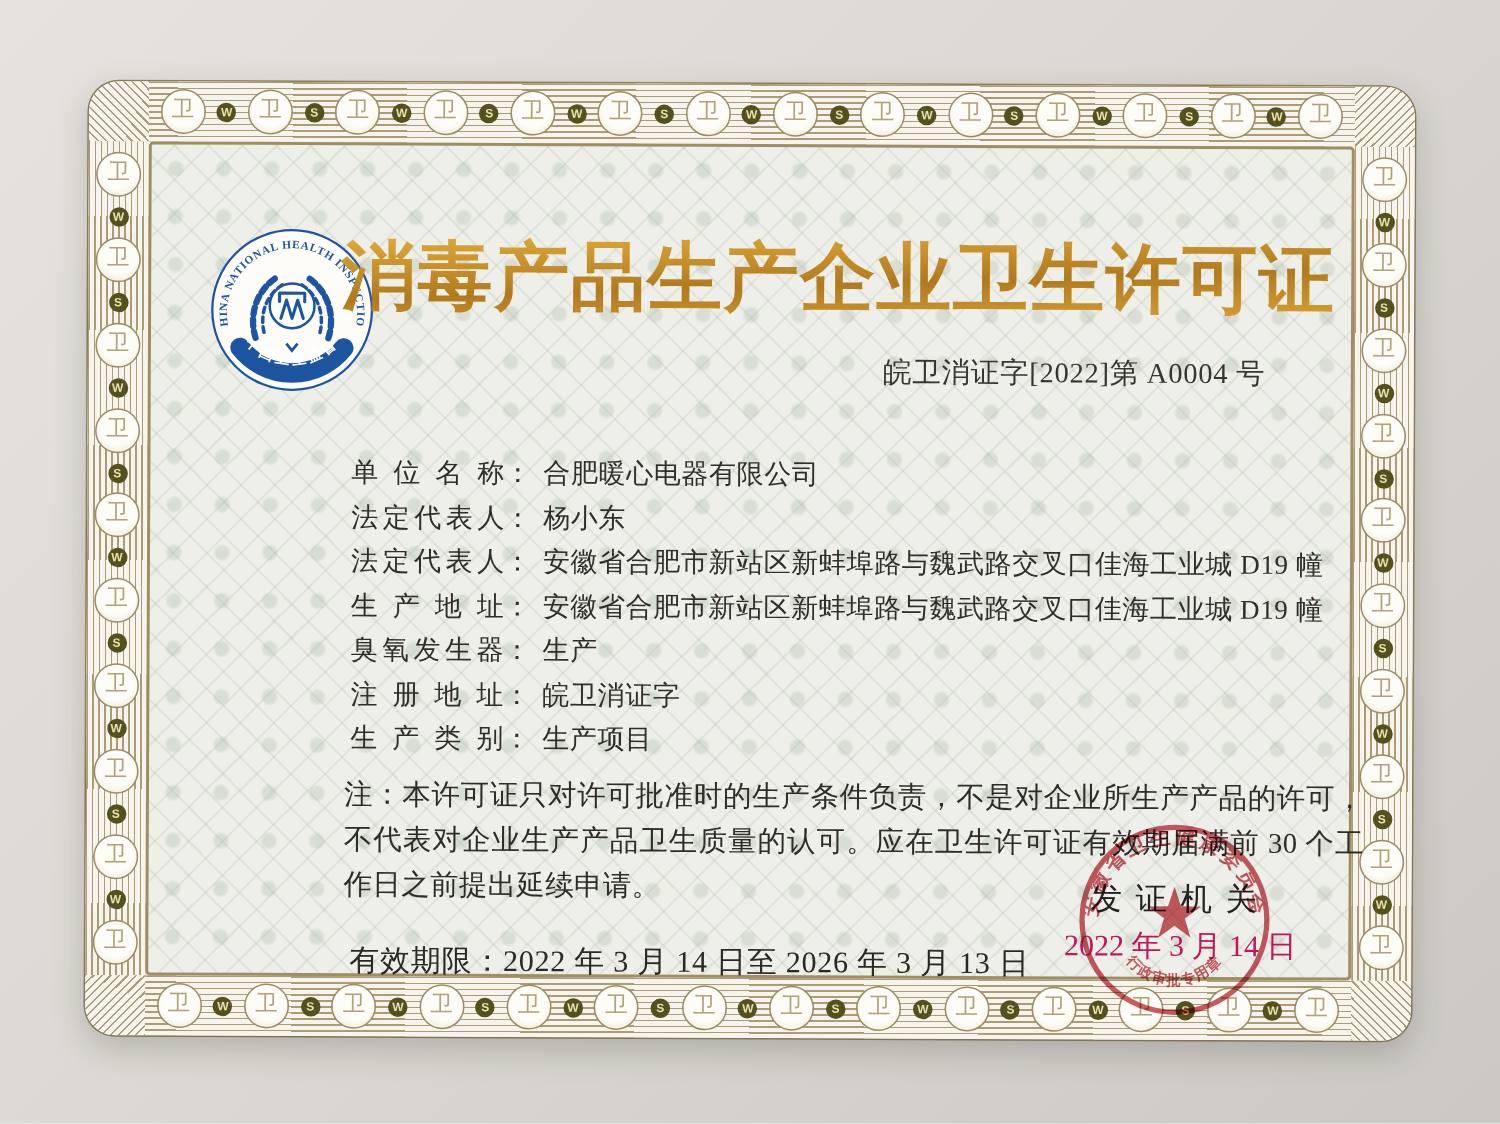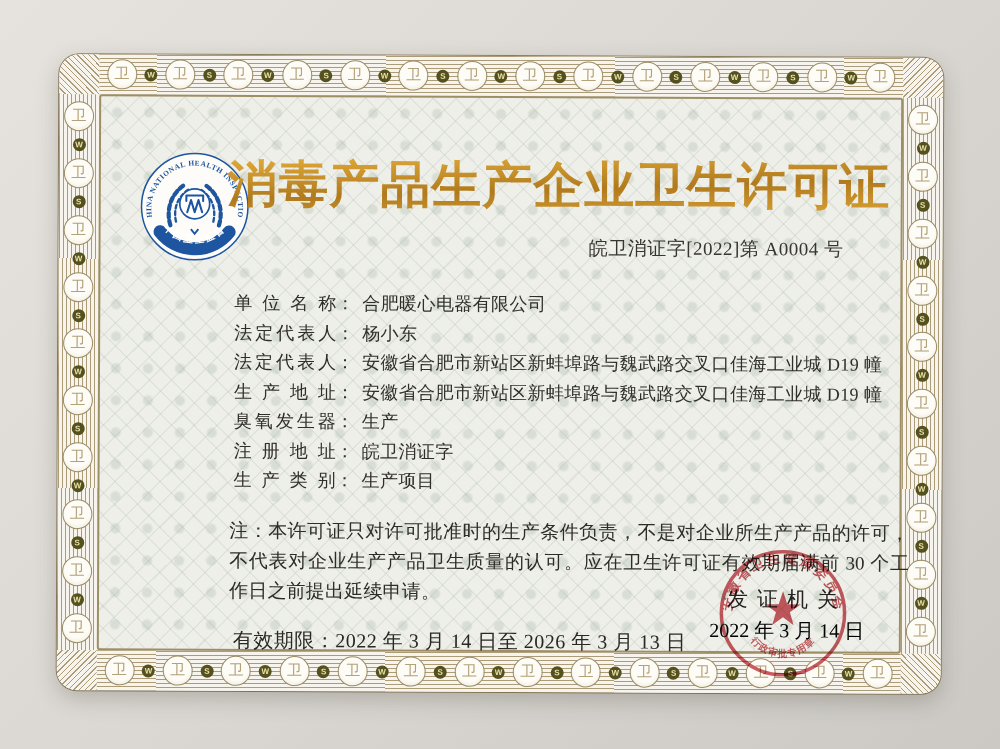--- a/index.html
+++ b/index.html
@@ -54,34 +54,34 @@
     font-family:"Liberation Sans",sans-serif;font-weight:900;font-size:50px;letter-spacing:1px;
     background:linear-gradient(178deg,#e3ab3a 8%,#b07a1d 54%,#d79f33 90%);
     -webkit-background-clip:text;background-clip:text;color:transparent;white-space:nowrap;
   }
   .cert-no{
     position:absolute;left:385px;top:179px;width:400px;text-align:right;
     font-size:19px;color:#37352f;letter-spacing:.5px;white-space:nowrap;
   }
   .fields{position:absolute;left:176px;top:236px;}
   .field-row{height:29.5px;font-size:18px;color:#302e29;white-space:nowrap;}
-  .field-label{display:inline-block;width:102px;text-align:justify;text-align-last:justify;}
+  .field-label{display:inline-block;width:102px;text-align:justify;text-align-last:justify;margin-top:12px;}
   .field-colon{display:inline-block;margin-right:8px;}
   .field-value{letter-spacing:.4px;}
   .note{
     position:absolute;left:172px;top:461px;width:680px;
     font-size:19px;line-height:30px;color:#2e2c27;text-align:justify;letter-spacing:.2px;
   }
   .issuer{
     position:absolute;left:625px;top:528px;width:210px;text-align:center;
     font-size:21px;color:#242220;letter-spacing:9px;white-space:nowrap;
   }
   .issue-date{
     position:absolute;left:625px;top:560px;width:210px;text-align:center;
-    font-size:20px;color:#000000;white-space:nowrap;
+    font-size:20px;color:#be185d;white-space:nowrap;
   }
   .validity{
     position:absolute;left:176px;top:572px;font-size:20px;color:#2a2824;white-space:nowrap;letter-spacing:.5px;
   }
   .seal{position:absolute;left:660px;top:490px;width:132px;height:132px;mix-blend-mode:multiply;opacity:.88;}
 </style>
 </head>
 <body>
 
 <div class="certificate">

